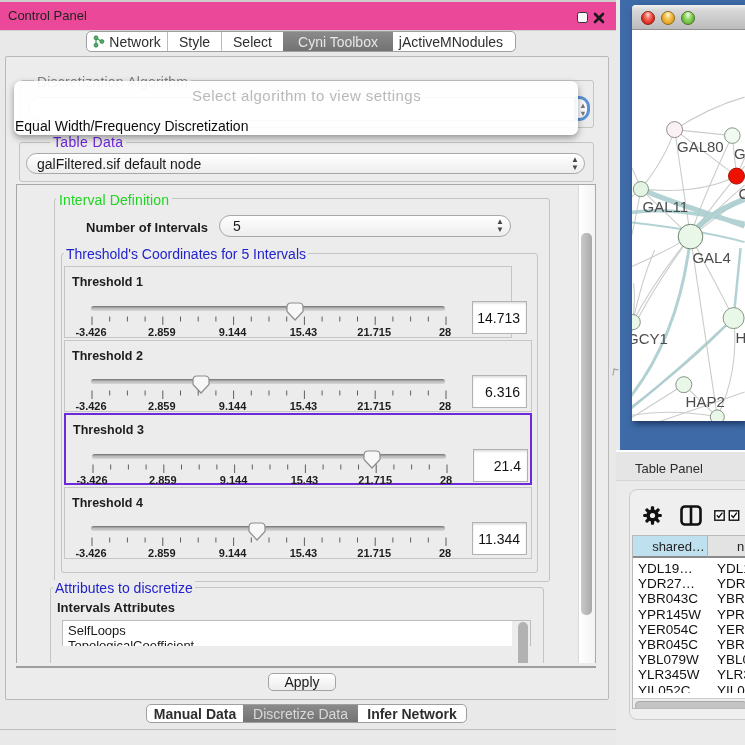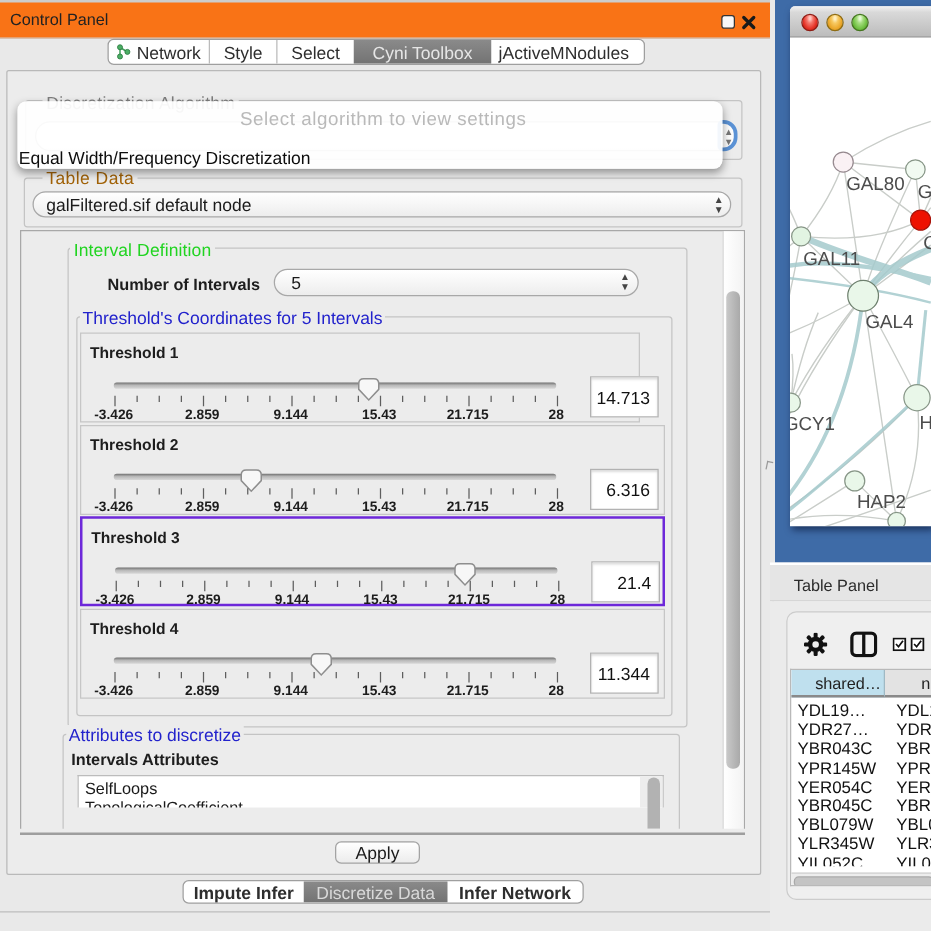--- a/index.html
+++ b/index.html
@@ -5,21 +5,21 @@
   html,body{margin:0;padding:0;}
   body{width:745px;height:745px;position:relative;overflow:hidden;
        font-family:"Liberation Sans", sans-serif;background:#e9e9e9;}
   .abs{position:absolute;}
 </style>
 </head>
 <body>
 
 <div class="abs" style="left:0;top:0;width:616px;height:730px;background:#e9e9e9;">
 
-  <div class="abs" style="left:0;top:0;width:616px;height:28px;background:#f97316;border-top:2px solid #cdcdcd;border-bottom:1px solid #cfcfcf;">
+  <div class="abs" style="left:0;top:0;width:616px;height:28px;background:#ec4899;border-top:2px solid #cdcdcd;border-bottom:1px solid #cfcfcf;">
     <div class="abs" style="left:8px;top:6px;font-size:13px;color:#222;">Control Panel</div>
 
     <div class="abs" style="left:577px;top:10px;width:9px;height:9px;border:1.5px solid #333;border-radius:2.5px;background:#f8f8f8;"></div>
 
     <svg class="abs" style="left:593px;top:10px;" width="12" height="12" viewBox="0 0 12 12">
         <path d="M2 2 L10 10 M10 2 L2 10" stroke="#1a1a1a" stroke-width="2.6" stroke-linecap="round"></path>
       </svg>
   </div>
 
   <div class="abs" style="left:86px;top:31px;width:430px;height:21px;background:#ffffff;border:1px solid #9f9f9f;border-radius:5px;display:flex;overflow:hidden;box-sizing:border-box;">
@@ -40,21 +40,21 @@
   <div class="abs" style="left:5px;top:56px;width:602px;height:642px;background:#ececec;border:1px solid #b9b9b9;border-radius:2px;"></div>
 
   <div class="abs" style="left:20px;top:80px;width:572px;height:46px;border:1px solid #c4c4c4;border-radius:3px;"></div>
   <div class="abs" style="left:34px;top:74px;font-size:14px;letter-spacing:0.2px;color:#7d7d7d;background:#ececec;padding:0 3px;">Discretization Algorithm</div>
 
   <div class="abs" style="left:28px;top:97px;width:560px;height:24px;border-radius:12px;background:linear-gradient(#ffffff,#f2f2f2);border:1px solid #a8a8a8;box-sizing:border-box;"></div>
   <div class="abs" style="left:574px;top:96px;width:16px;height:25px;border:3.5px solid #5b92d5;border-radius:4px 11px 11px 4px;background:#fdfdfd;box-sizing:border-box;"></div>
   <div class="abs" style="left:578px;top:102px;width:10px;height:16px;font-size:7.5px;color:#777;line-height:8px;text-align:center;">▲<br>▼</div>
 
   <div class="abs" style="left:19px;top:142px;width:573px;height:38px;border:1px solid #c4c4c4;border-radius:3px;"></div>
-  <div class="abs" style="left:34px;top:134px;font-size:14px;letter-spacing:0.35px;color:#a16207;background:#ececec;padding:0 3px;">Table Data</div>
+  <div class="abs" style="left:50px;top:134px;font-size:14px;letter-spacing:0.35px;color:#6d28d9;background:#ececec;padding:0 3px;">Table Data</div>
   <div class="abs" style="left:26px;top:153px;width:559px;height:21px;border-radius:11px;background:linear-gradient(#ffffff,#ededed);border:1px solid #a8a8a8;box-sizing:border-box;">
     <div class="abs" style="left:10px;top:2px;font-size:14px;color:#1a1a1a;">galFiltered.sif default node</div>
     <div class="abs" style="left:543px;top:2px;width:10px;height:16px;font-size:8px;color:#444;line-height:8px;text-align:center;">▲<br>▼</div>
   </div>
 
   <div class="abs" style="left:16px;top:184px;width:580px;height:482px;border:1px solid #a8a8a8;background:#ececec;box-sizing:border-box;"></div>
 
   <div class="abs" style="left:578px;top:185px;width:17px;height:480px;background:linear-gradient(90deg,#ffffff,#f3f3f3);border-left:1px solid #dadada;box-sizing:border-box;"></div>
   <div class="abs" style="left:581px;top:233px;width:10.5px;height:382px;background:linear-gradient(90deg,#c9c9c9,#a9a9a9);border-radius:5px;"></div>
 
@@ -242,21 +242,21 @@
     <div style="font-size:13px;color:#1a1a1a;padding:2px 0 0 5px;line-height:15.1px;">SelfLoops<br>TopologicalCoefficient<br>BetweennessCentrality</div>
     <div class="abs" style="left:449px;top:0;width:19px;height:43px;background:#ededed;"></div>
   </div>
   <div class="abs" style="left:518px;top:622px;width:9.5px;height:41px;background:#b2b2b2;border-radius:5px 5px 0 0;"></div>
 
   <div class="abs" style="left:16px;top:663px;width:580px;height:3px;background:#ececec;border-bottom:2px solid #9e9e9e;box-sizing:content-box;"></div>
   <div class="abs" style="left:17px;top:668px;width:582px;height:29px;background:#ececec;"></div>
   <div class="abs" style="left:268px;top:673px;width:68px;height:18px;background:linear-gradient(#ffffff,#ececec);border:1px solid #a3a3a3;border-radius:5px;box-sizing:border-box;text-align:center;font-size:14px;color:#1a1a1a;line-height:16px;">Apply</div>
 
   <div class="abs" style="left:146px;top:704px;width:321px;height:19px;background:#ffffff;border:1px solid #9f9f9f;border-radius:5px;display:flex;overflow:hidden;box-sizing:border-box;">
-    <div style="width:96px;display:flex;align-items:center;justify-content:center;font-size:14px;color:#2e2e2e;font-weight:bold;">Impute Infer</div>
+    <div style="width:96px;display:flex;align-items:center;justify-content:center;font-size:14px;color:#2e2e2e;font-weight:bold;">Manual Data</div>
     <div style="width:115px;display:flex;align-items:center;justify-content:center;font-size:14px;color:#d9d9d9;background:linear-gradient(#8a8a8a,#737373);">Discretize Data</div>
     <div style="width:108px;display:flex;align-items:center;justify-content:center;font-size:14px;color:#2e2e2e;font-weight:bold;">Infer Network</div>
   </div>
   <div class="abs" style="left:0;top:729px;width:616px;height:1px;background:#bdbdbd;"></div>
 </div>
 
 <div class="abs" style="left:14px;top:81px;width:564px;height:54px;background:rgba(255,255,255,0.93);border-radius:7px;box-shadow:0 3px 7px rgba(0,0,0,0.38);z-index:50;">
   <div class="abs" style="left:178px;top:6px;font-size:15px;letter-spacing:0.45px;color:#b9b9b9;">Select algorithm to view settings</div>
   <div class="abs" style="left:1px;top:37px;font-size:14px;color:#0c0c0c;">Equal Width/Frequency Discretization</div>
 </div>

